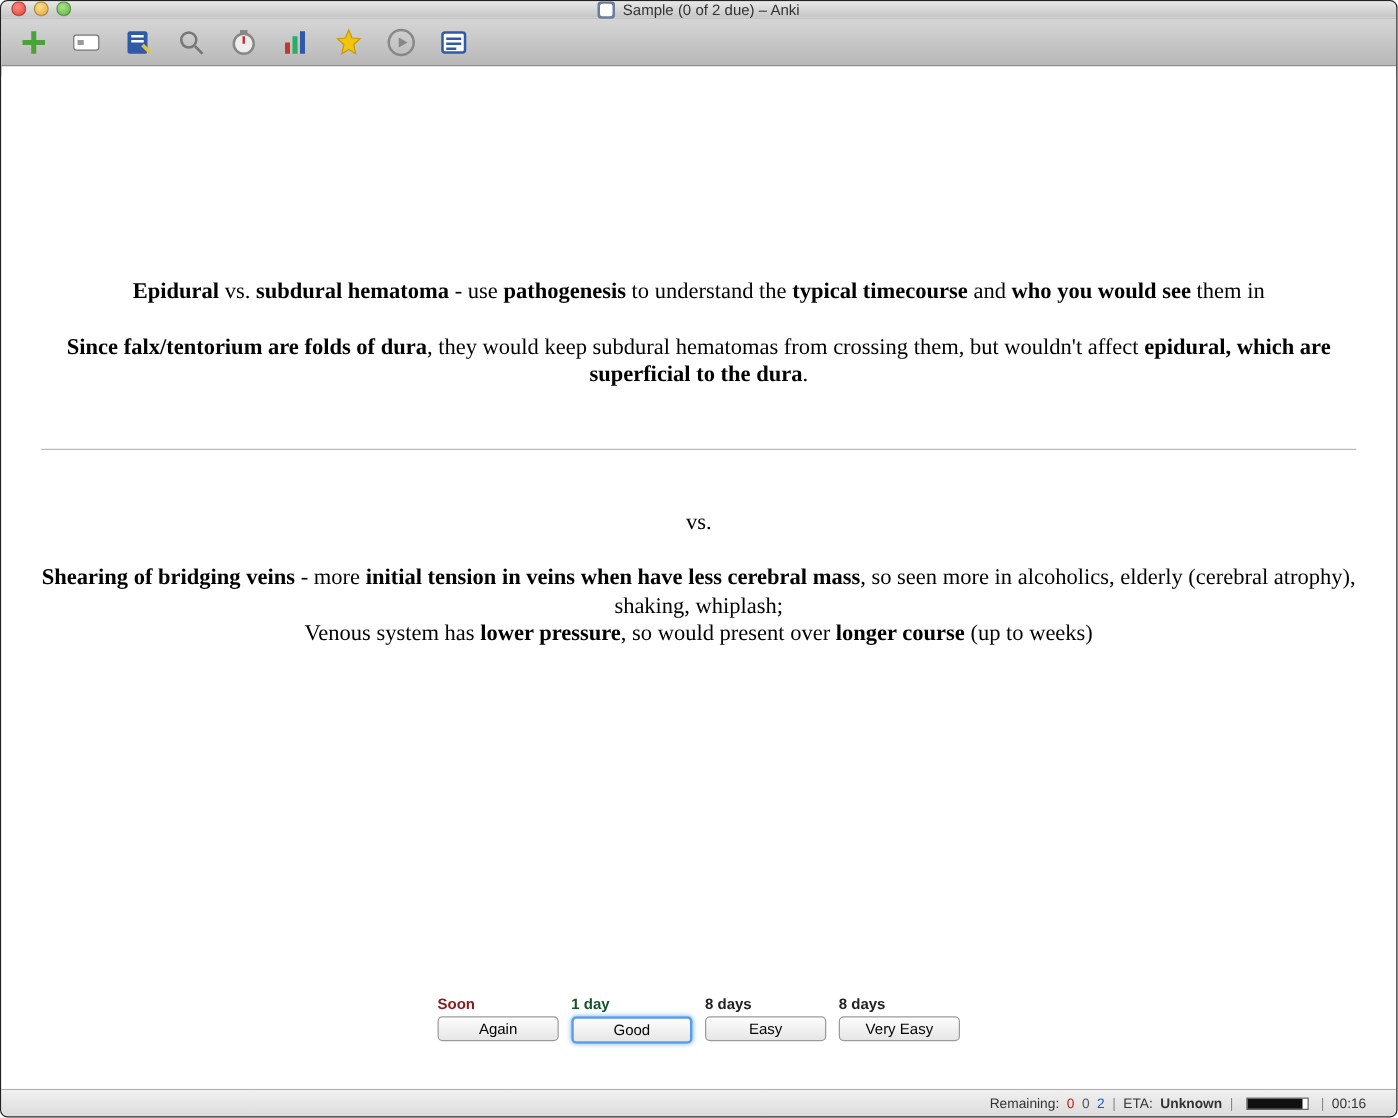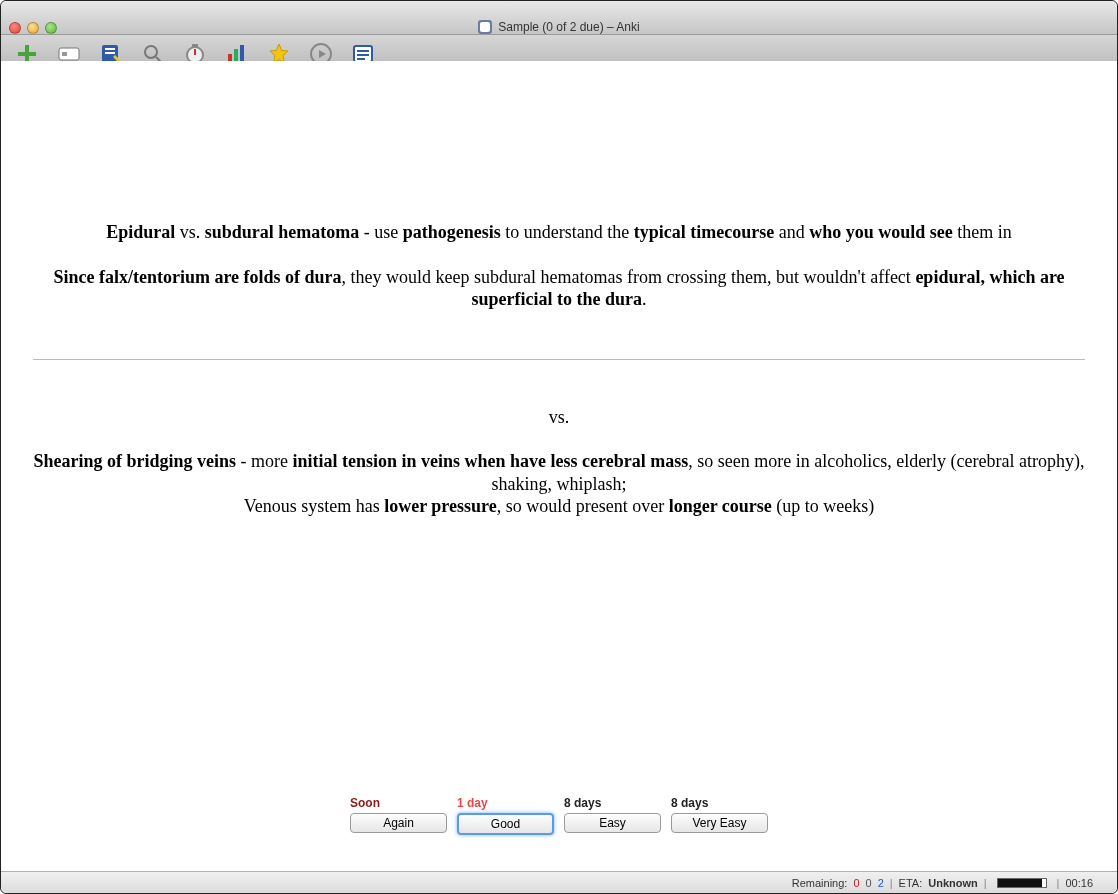--- a/index.html
+++ b/index.html
@@ -9,25 +9,25 @@
     background: #fff;
     width: 1118px;
     height: 894px;
     overflow: hidden;
     position: relative;
     border: 1px solid #222;
     border-radius: 6px;
   }
   
   .titlebar {
-    height: 34px;
+    height: 14px;
     background: linear-gradient(to bottom, #e8e8e8, #c6c6c6);
     border-bottom: 1px solid #9a9a9a;
     display: flex;
-    align-items: flex-end;
+    align-items: flex-start;
     padding: 0 8px;
     position: relative;
     border-top-left-radius: 6px;
     border-top-right-radius: 6px;
   }
   .traffic { display: flex; gap: 6px; }
   .tl-btn { width: 12px; height: 12px; border-radius: 50%; border: 1px solid rgba(0,0,0,0.25); }
   .tl-close { background: radial-gradient(circle at 40% 35%, #ff8a7b, #e0443e); }
   .tl-min   { background: radial-gradient(circle at 40% 35%, #ffe08a, #e0a53e); }
   .tl-zoom  { background: radial-gradient(circle at 40% 35%, #a8e48a, #5fb43e); }
@@ -82,21 +82,21 @@
   .answerbar {
     position: absolute;
     left: 0; right: 0; bottom: 22px;
     display: flex; justify-content: center;
     padding: 10px 0 14px 0;
     gap: 10px;
   }
   .ansgroup { display: flex; flex-direction: column; gap: 3px; }
   .anslabel { font-size: 12px; font-weight: bold; }
   .anslabel.soon { color: #8b1a1a; }
-  .anslabel.good { color: #ef4444; }
+  .anslabel.good { color: #14532d; }
   .anslabel.plain { color: #222; }
   .ansbtn {
     font-size: 12px; padding: 2px 0;
     width: 97px;
     background: linear-gradient(to bottom,#fdfdfd,#e6e6e6);
     border: 1px solid #9a9a9a; border-radius: 4px;
     box-shadow: 0 1px 0 rgba(255,255,255,0.7) inset;
     cursor: pointer;
   }
   .ansbtn.focus {

